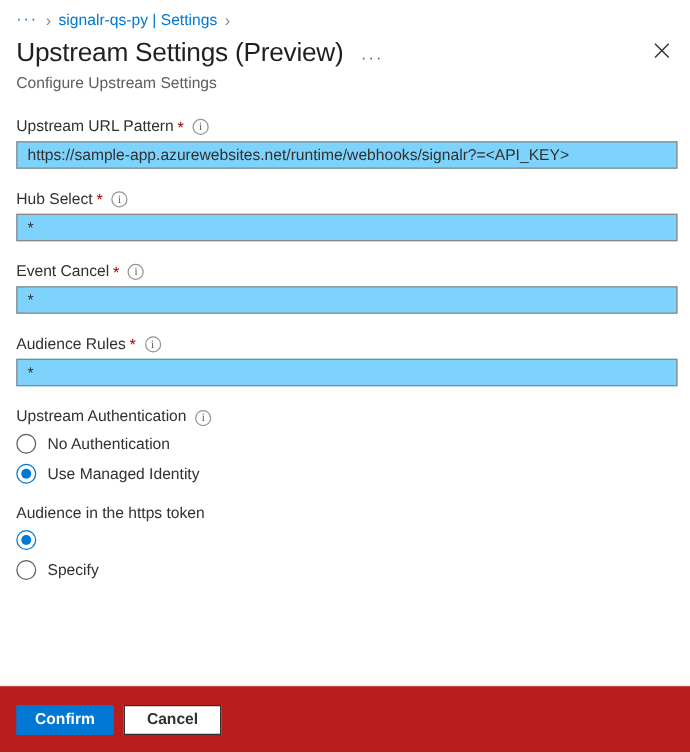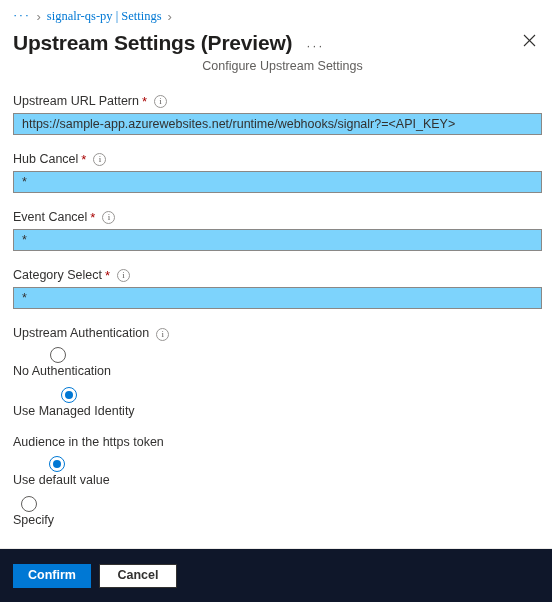--- a/index.html
+++ b/index.html
@@ -37,33 +37,32 @@
   .bc-sep {
     color: #8a8886;
     margin: 0 6px;
     font-size: 13px;
     line-height: 1;
   }
   .bc-link {
     color: #0078d4;
     cursor: pointer;
     white-space: nowrap;
-    font-family: Liberation Serif, serif;
   }
 
   
   .title-row {
     display: flex;
     align-items: flex-start;
     padding: 6px 14px 0 13px;
     position: relative;
   }
   .page-title {
     font-size: 21px;
-    font-weight: 700;
+    font-weight: 400;
     color: #201f1e;
     letter-spacing: -0.2px;
     line-height: 26px;
     white-space: nowrap;
   }
   .title-more {
     color: #605e5c;
     font-size: 13px;
     letter-spacing: 1.6px;
     margin-left: 14px;
@@ -81,21 +80,20 @@
     align-items: center;
     justify-content: center;
     cursor: pointer;
     color: #323130;
   }
   .subtitle {
     padding: 2px 0 0 13px;
     font-size: 12.5px;
     color: #605e5c;
     line-height: 17px;
-    text-align: center;
   }
 
   
   .form {
     padding: 18px 10px 0 13px;
   }
   .field { margin-bottom: 16px; }
   .field-label {
     display: flex;
     align-items: center;
@@ -148,21 +146,20 @@
     color: #323130;
     margin-bottom: 6px;
     line-height: 16px;
   }
   .radio-row {
     display: flex;
     align-items: center;
     margin-bottom: 8px;
     cursor: pointer;
     width: fit-content;
-    flex-direction: column;
   }
   .radio-mark {
     width: 16px;
     height: 16px;
     border-radius: 50%;
     border: 1px solid #605e5c;
     background: #ffffff;
     margin-right: 9px;
     flex: none;
     position: relative;
@@ -191,21 +188,21 @@
   .footer {
     position: absolute;
     left: 0;
     bottom: 0;
     width: 552px;
     height: 54px;
     border-top: 1px solid #edebe9;
     display: flex;
     align-items: center;
     padding-left: 13px;
-    background: #0f172a;
+    background: #b91c1c;
   }
   .btn {
     height: 24px;
     min-width: 78px;
     font-family: "Liberation Sans", sans-serif;
     font-size: 12.5px;
     padding: 0 14px;
     cursor: pointer;
     border: 1px solid transparent;
     line-height: 1;
@@ -251,39 +248,39 @@
     <div class="field-label">
       <span>Upstream URL Pattern</span>
       <span class="req-star">*</span>
       <span class="info-icon">i</span>
     </div>
     <input class="text-input" type="text" value="https://sample-app.azurewebsites.net/runtime/webhooks/signalr?=&lt;API_KEY&gt;" style="">
   </div>
 
   <div class="field">
     <div class="field-label">
-      <span>Hub Cancel</span>
+      <span>Hub Select</span>
       <span class="req-star">*</span>
       <span class="info-icon">i</span>
     </div>
     <input class="text-input" type="text" value="*" style="">
   </div>
 
   <div class="field">
     <div class="field-label">
       <span>Event Cancel</span>
       <span class="req-star">*</span>
       <span class="info-icon">i</span>
     </div>
     <input class="text-input" type="text" value="*" style="">
   </div>
 
   <div class="field">
     <div class="field-label">
-      <span>Category Select</span>
+      <span>Audience Rules</span>
       <span class="req-star">*</span>
       <span class="info-icon">i</span>
     </div>
     <input class="text-input" type="text" value="*" style="">
   </div>
 
   <div class="radio-group">
     <div class="group-label">
       <span>Upstream Authentication</span>
       <span class="info-icon">i</span>
@@ -297,21 +294,20 @@
       <span class="radio-text">Use Managed Identity</span>
     </div>
   </div>
 
   <div class="radio-group">
     <div class="group-label">
       <span>Audience in the https token</span>
     </div>
     <div class="radio-row checked">
       <span class="radio-mark"></span>
-      <span class="radio-text">Use default value</span>
     </div>
     <div class="radio-row">
       <span class="radio-mark"></span>
       <span class="radio-text">Specify</span>
     </div>
   </div>
 
 </div>
 
 <div class="footer">

